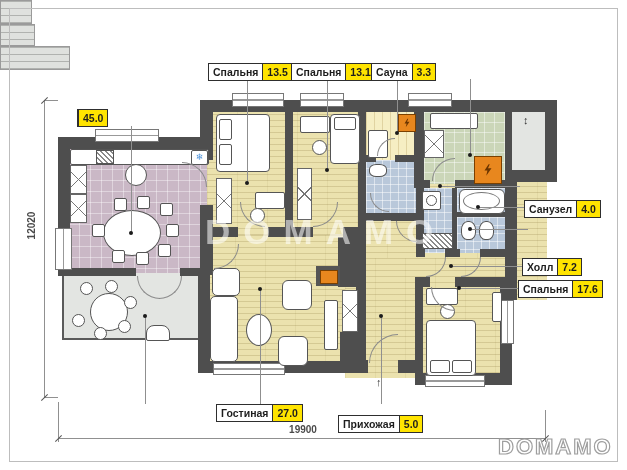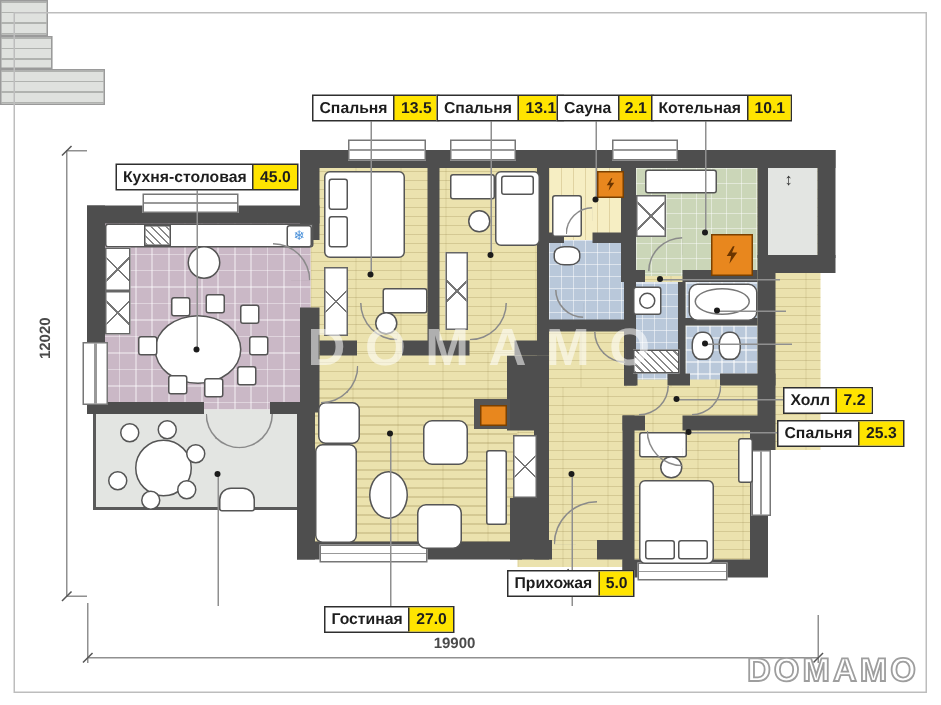--- a/index.html
+++ b/index.html
@@ -248,43 +248,42 @@
   <div class="lbl" style="left:208px;top:63px">
     <span class="t">Спальня</span>
     <span class="n">13.5</span>
   </div>
   <div class="lbl" style="left:291px;top:63px">
     <span class="t">Спальня</span>
     <span class="n">13.1</span>
   </div>
   <div class="lbl" style="left:371px;top:63px">
     <span class="t">Сауна</span>
-    <span class="n">2.1</span>
-  </div>
-  <div class="lbl" style="left:434px;top:63px">
-    <span class="t">Котельная</span>
-    <span class="n">10.1</span>
+    <span class="n">3.3</span>
   </div>
   <div class="lbl" style="left:77px;top:109px">
-    <span class="t">Кухня-столовая</span>
     <span class="n">45.0</span>
+  </div>
+  <div class="lbl" style="left:524px;top:200px">
+    <span class="t">Санузел</span>
+    <span class="n">4.0</span>
   </div>
   <div class="lbl" style="left:522px;top:258px">
     <span class="t">Холл</span>
     <span class="n">7.2</span>
   </div>
   <div class="lbl" style="left:518px;top:280px">
     <span class="t">Спальня</span>
-    <span class="n">25.3</span>
+    <span class="n">17.6</span>
   </div>
   <div class="lbl" style="left:216px;top:404px">
     <span class="t">Гостиная</span>
     <span class="n">27.0</span>
   </div>
-  <div class="lbl" style="left:338px;top:380px">
+  <div class="lbl" style="left:338px;top:415px">
     <span class="t">Прихожая</span>
     <span class="n">5.0</span>
   </div>
 
   <div class="dim" style="left:44px;top:100px;width:1px;height:298px"></div>
   <div class="dim" style="left:44px;top:100px;width:14px;height:1px"></div>
   <div class="dim" style="left:44px;top:397px;width:14px;height:1px"></div>
   <div class="tick" style="left:40px;top:100px"></div>
   <div class="tick" style="left:40px;top:397px"></div>
   <div class="dimtxt" style="left:8px;top:220px;width:46px;text-align:center;transform:rotate(-90deg)">12020</div>

